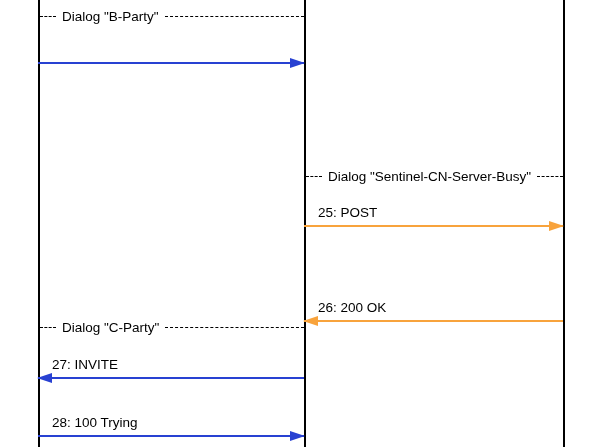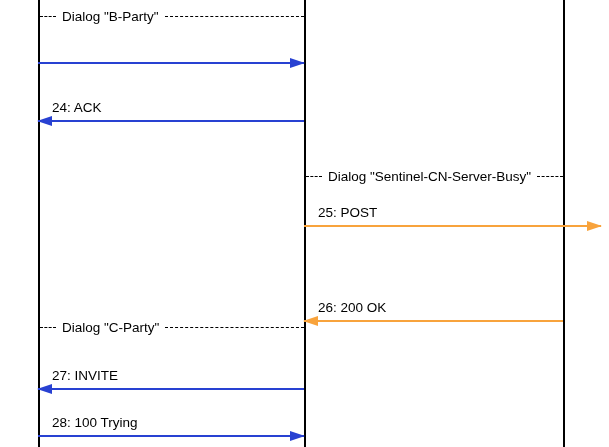--- a/index.html
+++ b/index.html
@@ -100,36 +100,31 @@
     </div>
     <div class="dialog-label" style="left: 40px; width: 264px; top: 317px;">
       <div class="dash-lead"></div>
       <div class="label-text">Dialog "C-Party"</div>
       <div class="dash-fill"></div>
     </div>
     <div class="message" style="left: 38px; width: 266px; top: 40px;">
       <div class="msg-line" style="background: rgb(40, 65, 210);"></div>
       <div class="arrowhead dir-right" style="border-left-color: rgb(40, 65, 210);"></div>
     </div>
-    <div class="message" style="left: 38px; width: 266px; top: 98px;">
-      <div class="msg-label">24: ACK</div>
-      <div class="msg-line" style="background: rgb(40, 65, 210);"></div>
-      <div class="arrowhead dir-left" style="border-right-color: rgb(40, 65, 210);"></div>
-    </div>
-    <div class="message" style="left: 304px; width: 259px; top: 203px; padding-left: 38px;">
+    <div class="message" style="left: 304px; width: 259px; top: 203px;">
       <div class="msg-label">25: POST</div>
       <div class="msg-line" style="background: rgb(248, 163, 60);"></div>
       <div class="arrowhead dir-right" style="border-left-color: rgb(248, 163, 60);"></div>
     </div>
     <div class="message" style="left: 304px; width: 259px; top: 262px; margin-top: 36px;">
       <div class="msg-label">26: 200 OK</div>
       <div class="msg-line" style="background: rgb(248, 163, 60);"></div>
       <div class="arrowhead dir-left" style="border-right-color: rgb(248, 163, 60);"></div>
     </div>
-    <div class="message" style="left: 38px; width: 266px; top: 366px;">
+    <div class="message" style="left: 38px; width: 266px; top: 355px;">
       <div class="msg-label">27: INVITE</div>
       <div class="msg-line" style="background: rgb(40, 65, 210);"></div>
       <div class="arrowhead dir-left" style="border-right-color: rgb(40, 65, 210);"></div>
     </div>
     <div class="message" style="left: 38px; width: 266px; top: 413px;">
       <div class="msg-label">28: 100 Trying</div>
       <div class="msg-line" style="background: rgb(40, 65, 210);"></div>
       <div class="arrowhead dir-right" style="border-left-color: rgb(40, 65, 210);"></div>
     </div>
   </div>

